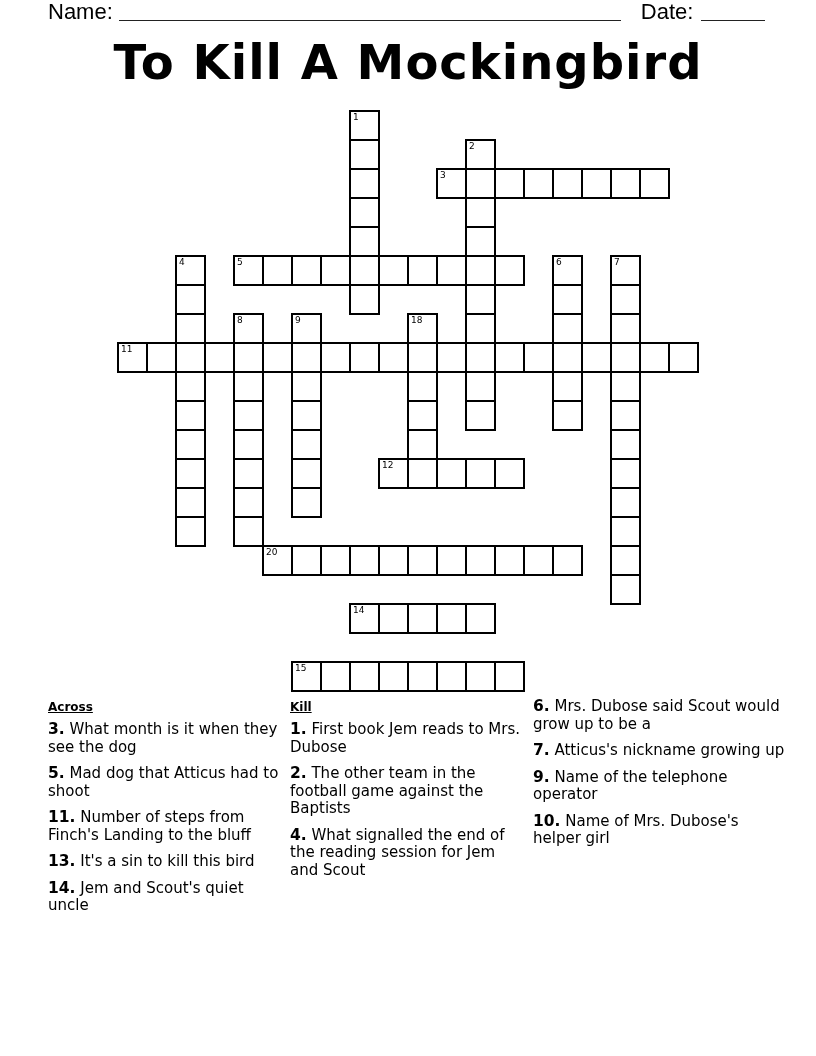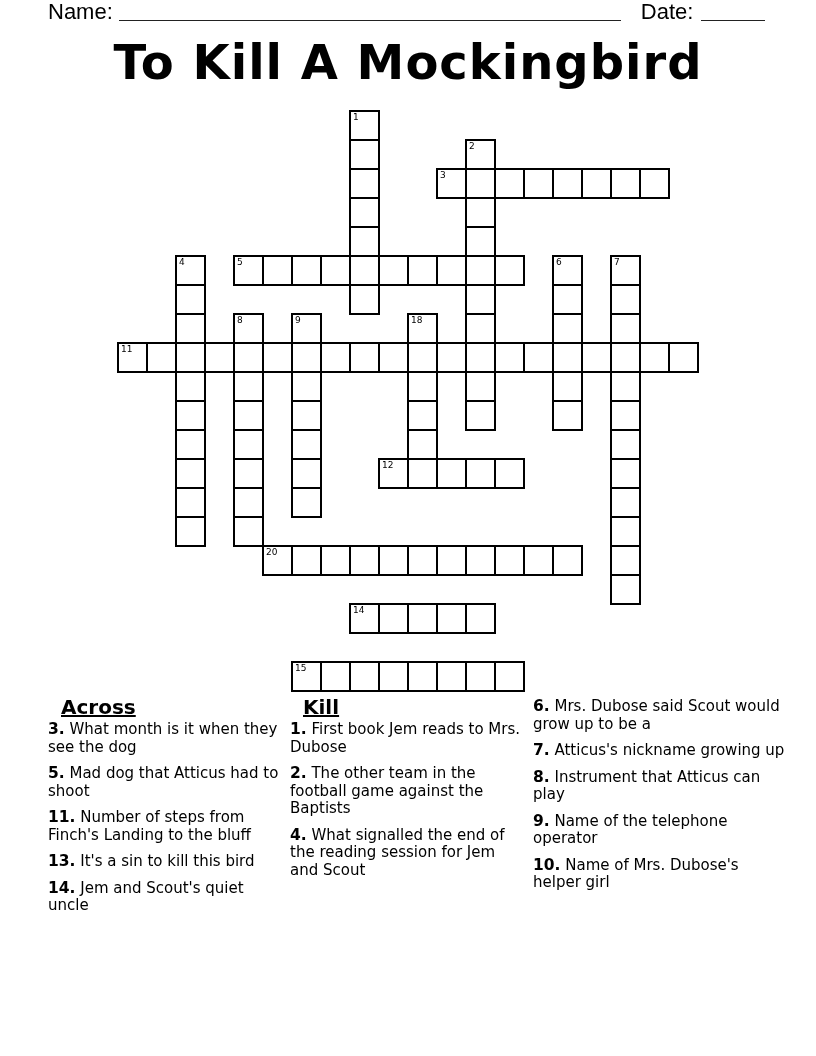--- a/index.html
+++ b/index.html
@@ -44,21 +44,21 @@
   }
 
   
   .clues { position:absolute; top:698px; left:0; width:816px; font-size:15px; }
   .clue-col { position:absolute; top:0; }
   .col-left  { left:48px;  width:232px; }
   .col-mid   { left:290px; width:235px; }
   .col-right { left:533px; width:258px; }
   .clue-heading {
     font-weight:bold; text-decoration:underline;
-    font-size:20px; line-height:18px; margin:0 0 5px 13px;
+    font-size:12px; line-height:18px; margin:0 0 5px 0;
   }
   .clue { margin:0 0 9px 0; line-height:17.5px; }
   .clue b { font-size:15.5px; }
 </style>
 </head>
 <body>
 
 <div class="header">
   <span>Name:</span>
   <span class="blank name-blank"></span>
@@ -239,18 +239,17 @@
     <div id="down-list-mid">
         <div class="clue"><b>1.</b> First book Jem reads to Mrs. Dubose</div>
         <div class="clue"><b>2.</b> The other team in the football game against the Baptists</div>
         <div class="clue"><b>4.</b> What signalled the end of the reading session for Jem and Scout</div>
       </div>
   </div>
   <div class="clue-col col-right">
     <div id="down-list-right">
         <div class="clue"><b>6.</b> Mrs. Dubose said Scout would grow up to be a</div>
         <div class="clue"><b>7.</b> Atticus's nickname growing up</div>
-        <div class="clue"><b>8.</b> Instrument that Atticus can play</div>
         <div class="clue"><b>9.</b> Name of the telephone operator</div>
         <div class="clue"><b>10.</b> Name of Mrs. Dubose's helper girl</div>
       </div>
   </div>
 </div>
 
 </body></html>

